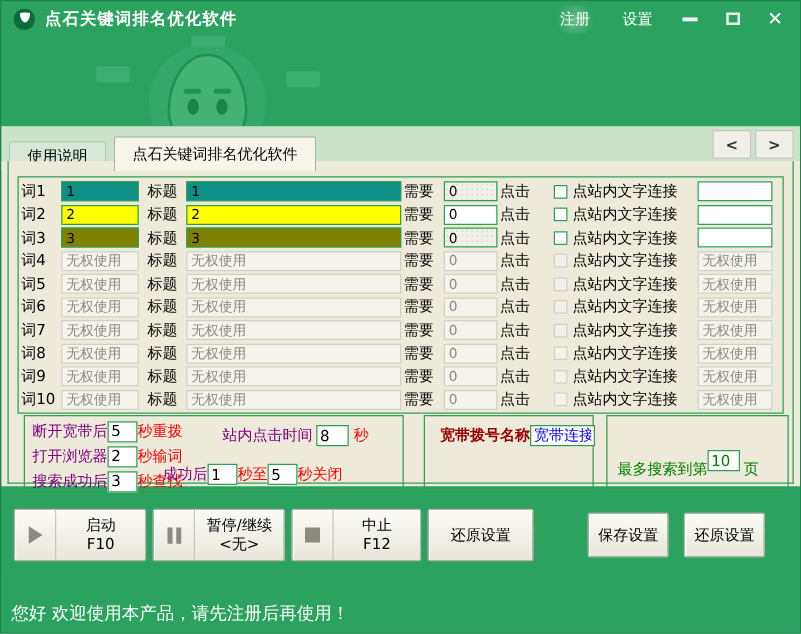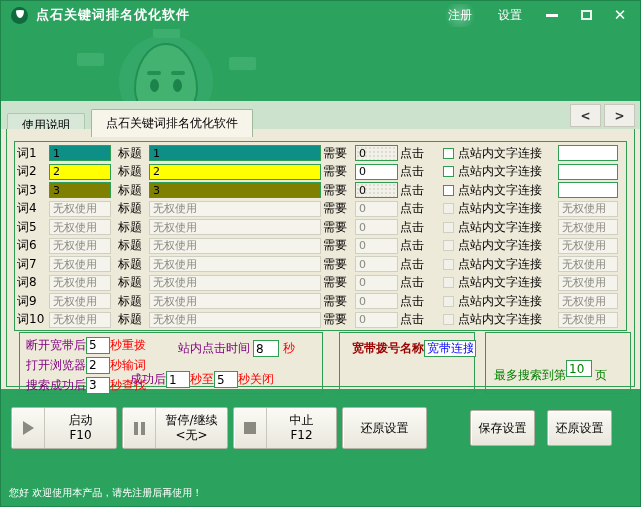--- a/index.html
+++ b/index.html
@@ -162,21 +162,21 @@
   .i-stop { width:12px; height:12px; background:#8a8a80; }
   .btn-start { left:10px; width:106px; }
   .btn-pause { left:121px; width:106px; }
   .btn-stop  { left:232px; width:104px; }
   .btn-hotkey { left:341px; width:85px; align-items:center; justify-content:center; }
   .btn-save   { left:469px; top:3px; width:65px; height:36px; align-items:center; justify-content:center; }
   .btn-restore{ left:546px; top:3px; width:65px; height:36px; align-items:center; justify-content:center; }
 
   
   .footer { position:absolute; left:0; right:0; bottom:0; height:47px; background:#2ba35f; }
-  .status-msg { position:absolute; left:8px; bottom:6px; color:#fff; font-size:10px; }
+  .status-msg { position:absolute; left:8px; bottom:6px; color:#fff; font-size:14px; }
 </style>
 </head>
 <body>
 
 <div class="window">
 
   <div class="titlebar">
     <span class="app-icon"></span>
     <span class="app-title">点石关键词排名优化软件</span>
     <span class="titlebar-right">

